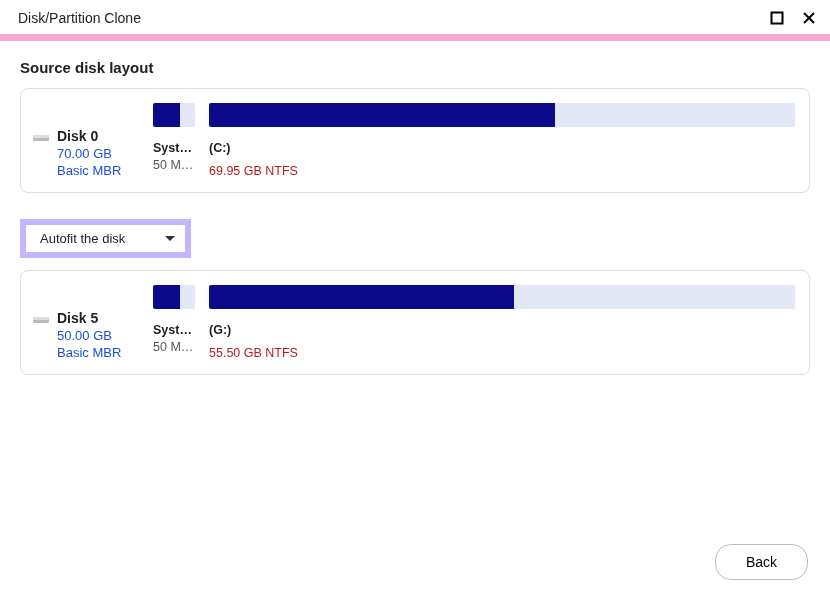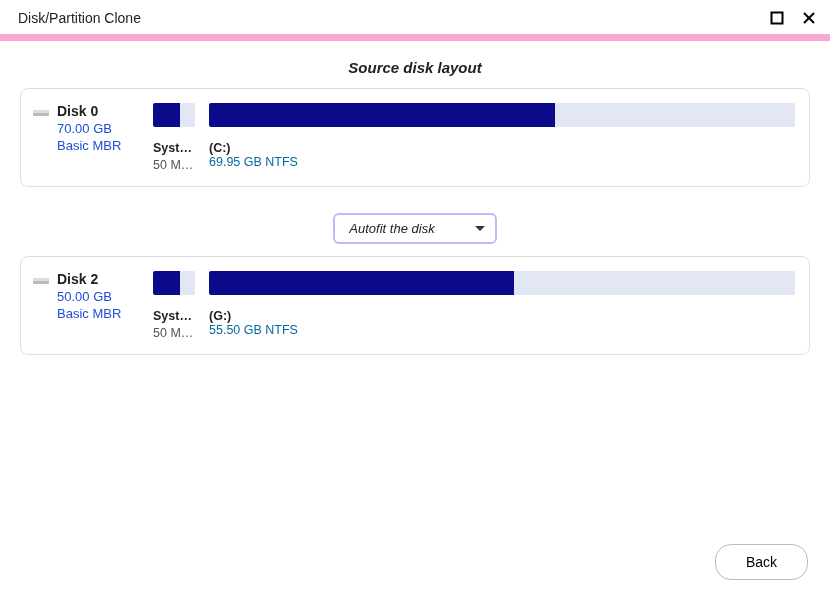--- a/index.html
+++ b/index.html
@@ -29,32 +29,31 @@
   }
   .win-controls span {
     cursor: pointer;
     display: inline-flex;
   }
   .content {
     padding: 18px 20px 0 20px;
   }
   .section-header {
     display: flex;
-    justify-content: center;
+    justify-content: flex-start;
     align-items: center;
     margin-bottom: 12px;
-    font-style: italic;
   }
   .section-title {
     font-size: 15px;
     font-weight: 600;
   }
   .dropdown {
-    border: 2px solid #c4b5fd;
-    border-radius: 6px;
+    border: 6px solid #c4b5fd;
+    border-radius: 0;
     padding: 6px 10px 6px 14px;
     display: flex;
     align-items: center;
     gap: 40px;
     font-size: 13px;
     cursor: pointer;
     min-width: 150px;
     justify-content: space-between;
   }
   .caret-down {
@@ -63,20 +62,21 @@
     border-right: 5px solid transparent;
     border-top: 5px solid #333;
   }
   .disk-card {
     border: 1px solid #ddd;
     border-radius: 8px;
     padding: 14px 14px 14px 12px;
     display: flex;
     gap: 8px;
     margin-bottom: 26px;
+    align-items: flex-end;
   }
   .disk-info {
     width: 112px;
     flex-shrink: 0;
     display: flex;
     gap: 8px;
   }
   .disk-icon {
     width: 16px;
     margin-top: 3px;
@@ -147,22 +147,22 @@
     overflow: hidden;
   }
   .main-label {
     flex: 1;
     font-size: 12.5px;
   }
   .main-label .name {
     font-weight: 700;
   }
   .main-label .detail {
-    color: #0369a1;
-    margin-top: 0;
+    color: #b91c1c;
+    margin-top: 9px;
   }
   .footer {
     position: absolute;
     bottom: 20px;
     right: 22px;
     display: flex;
     gap: 18px;
   }
   .btn {
     padding: 9px 30px;
@@ -249,21 +249,21 @@
 
   <div class="disk-card">
     <div class="disk-info">
       <div class="disk-icon">
         <svg width="16" height="12" viewBox="0 0 16 12">
             <rect x="0" y="2" width="16" height="6" rx="1" fill="#bbb"></rect>
             <rect x="0" y="2" width="16" height="3" rx="1" fill="#ddd"></rect>
           </svg>
       </div>
       <div class="disk-meta">
-        <div class="disk-name">Disk 2</div>
+        <div class="disk-name">Disk 5</div>
         <div class="disk-size">50.00 GB</div>
         <div class="disk-type">Basic MBR</div>
       </div>
     </div>
     <div class="partitions">
       <div class="bar-row">
         <div class="sys-bar">
             <div class="fill"></div>
           </div>
         <div class="main-bar">

